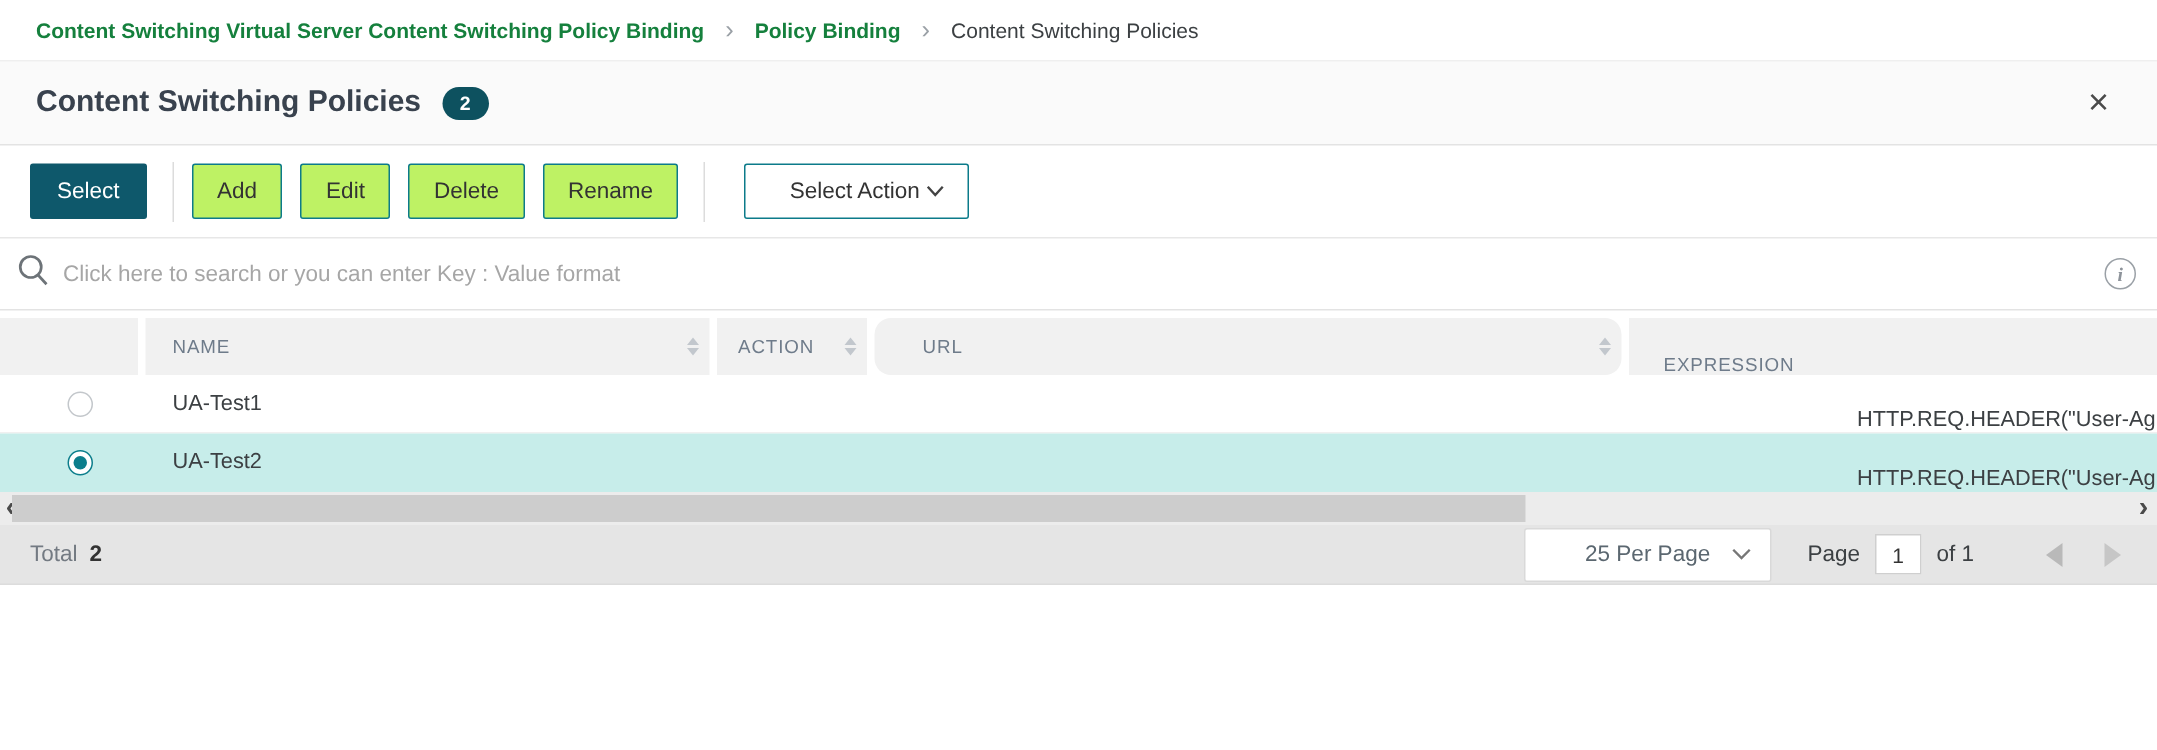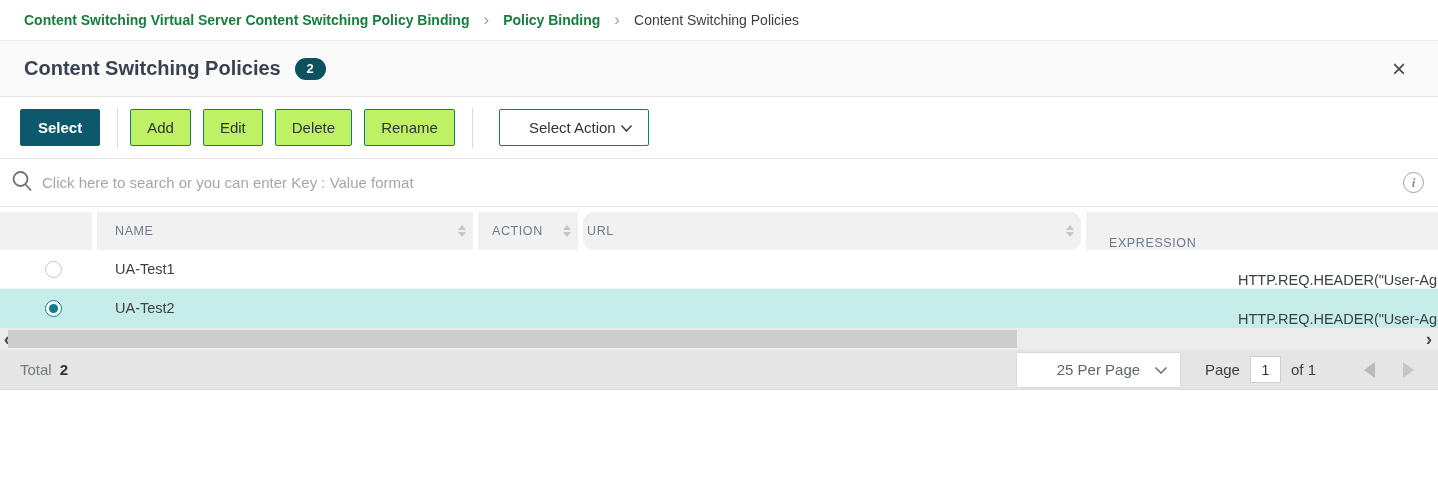--- a/index.html
+++ b/index.html
@@ -17,21 +17,21 @@
   .titlebar { height:56px; background:#fafafa; border-top:1px solid #efefef; display:flex; align-items:center; padding:0 24px; }
   .page-title { font-size:20px; font-weight:700; color:#39424e; }
   .count-badge { margin-left:14px; background:#0d515f; color:#fff; font-size:13px; font-weight:700;
                  min-width:31px; height:22px; border-radius:12px; display:inline-flex; align-items:center; justify-content:center; padding:0 9px; }
   .close-btn { margin-left:auto; margin-right:8px; color:#4a4a4a; font-size:24px; font-weight:400; cursor:pointer; line-height:1; }
 
   
   .panel { border:1px solid #e3e3e3; border-left:none; border-right:none; background:#fff; }
   .toolbar { height:62px; display:flex; align-items:center; padding-left:20px; border-bottom:1px solid #e7e7e7; }
   .btn { height:37px; border-radius:2px; font-size:15px; display:inline-flex; align-items:center; justify-content:center; cursor:pointer; }
-  .btn-primary { background:#0e586b; color:#fff; border:1px solid #0e586b; padding:0 17px;font-weight:bold; }
+  .btn-primary { background:#0e586b; color:#fff; border:1px solid #0e586b; padding:0 17px; }
   .btn-outline { background:#bef264; color:#333; border:1px solid #0c7b8a; padding:0 16px; margin-left:12px; }
   .tb-divider { width:1px; height:40px; background:#dcdcdc; margin:0 0 0 17px; }
   .btn-dropdown { background:#fff; color:#333; border:1px solid #0c7b8a; padding:0 14px 0 28px; margin-left:26px; min-width:150px; justify-content:center; }
   .chev { margin-left:4px; display:inline-block; }
 
   
   .searchbar { height:47px; display:flex; align-items:center; padding:0 14px 0 10px; }
   .search-icon { flex:0 0 auto; margin-right:8px; }
   .search-input { flex:1; border:none; outline:none; font-size:15px; color:#3c4043; background:transparent;
                   font-family:"Liberation Sans","DejaVu Sans",sans-serif; }
@@ -44,21 +44,21 @@
   .table { margin-top:5px; }
   .tr { display:flex; width:1438px; }
   .th-row { height:38px; }
   .td-row { height:39px; border-bottom:1px solid #f0f0f0; background:#fff; }
   .td-row.selected { background:#c7edea; border-bottom:1px solid #c7edea; }
   .cell { display:flex; align-items:center; position:relative; overflow:hidden; white-space:nowrap; }
   .c-radio { width:92px; justify-content:flex-start; padding-left:45px; }
   .c-name  { width:376px; margin-left:5px; padding-left:18px; }
   .c-act   { width:100px; margin-left:5px; padding-left:14px; }
   .c-log   { width:124px; margin-left:5px; padding-left:9px; }
-  .c-url   { width:498px; margin-left:5px; padding-left:4px;border-radius:11px; }
+  .c-url   { width:498px; margin-left:5px; padding-left:32px;border-radius:11px; }
   .c-expr  { flex:1; margin-left:5px; padding-left:23px;align-items:flex-end; }
   .th-row .cell { background:#f1f1f1; color:#6e7b8a; font-size:12.5px; letter-spacing:0.6px; }
   .td-row .cell { background:transparent; color:#3c4043; font-size:14.5px; }
   .sort { position:absolute; right:7px; top:50%; transform:translateY(-50%); display:flex; flex-direction:column; gap:2px; cursor:pointer; }
   .sort .up { width:0; height:0; border-left:4px solid transparent; border-right:4px solid transparent; border-bottom:5px solid #c2c7cd; }
   .sort .dn { width:0; height:0; border-left:4px solid transparent; border-right:4px solid transparent; border-top:5px solid #c2c7cd; }
 
   
   .radio { width:17px; height:17px; border-radius:50%; border:1.5px solid #c3c7cb; background:#fff; cursor:pointer; }
   .radio.checked { border:1.5px solid #0c7e8c; display:flex; align-items:center; justify-content:center; }

